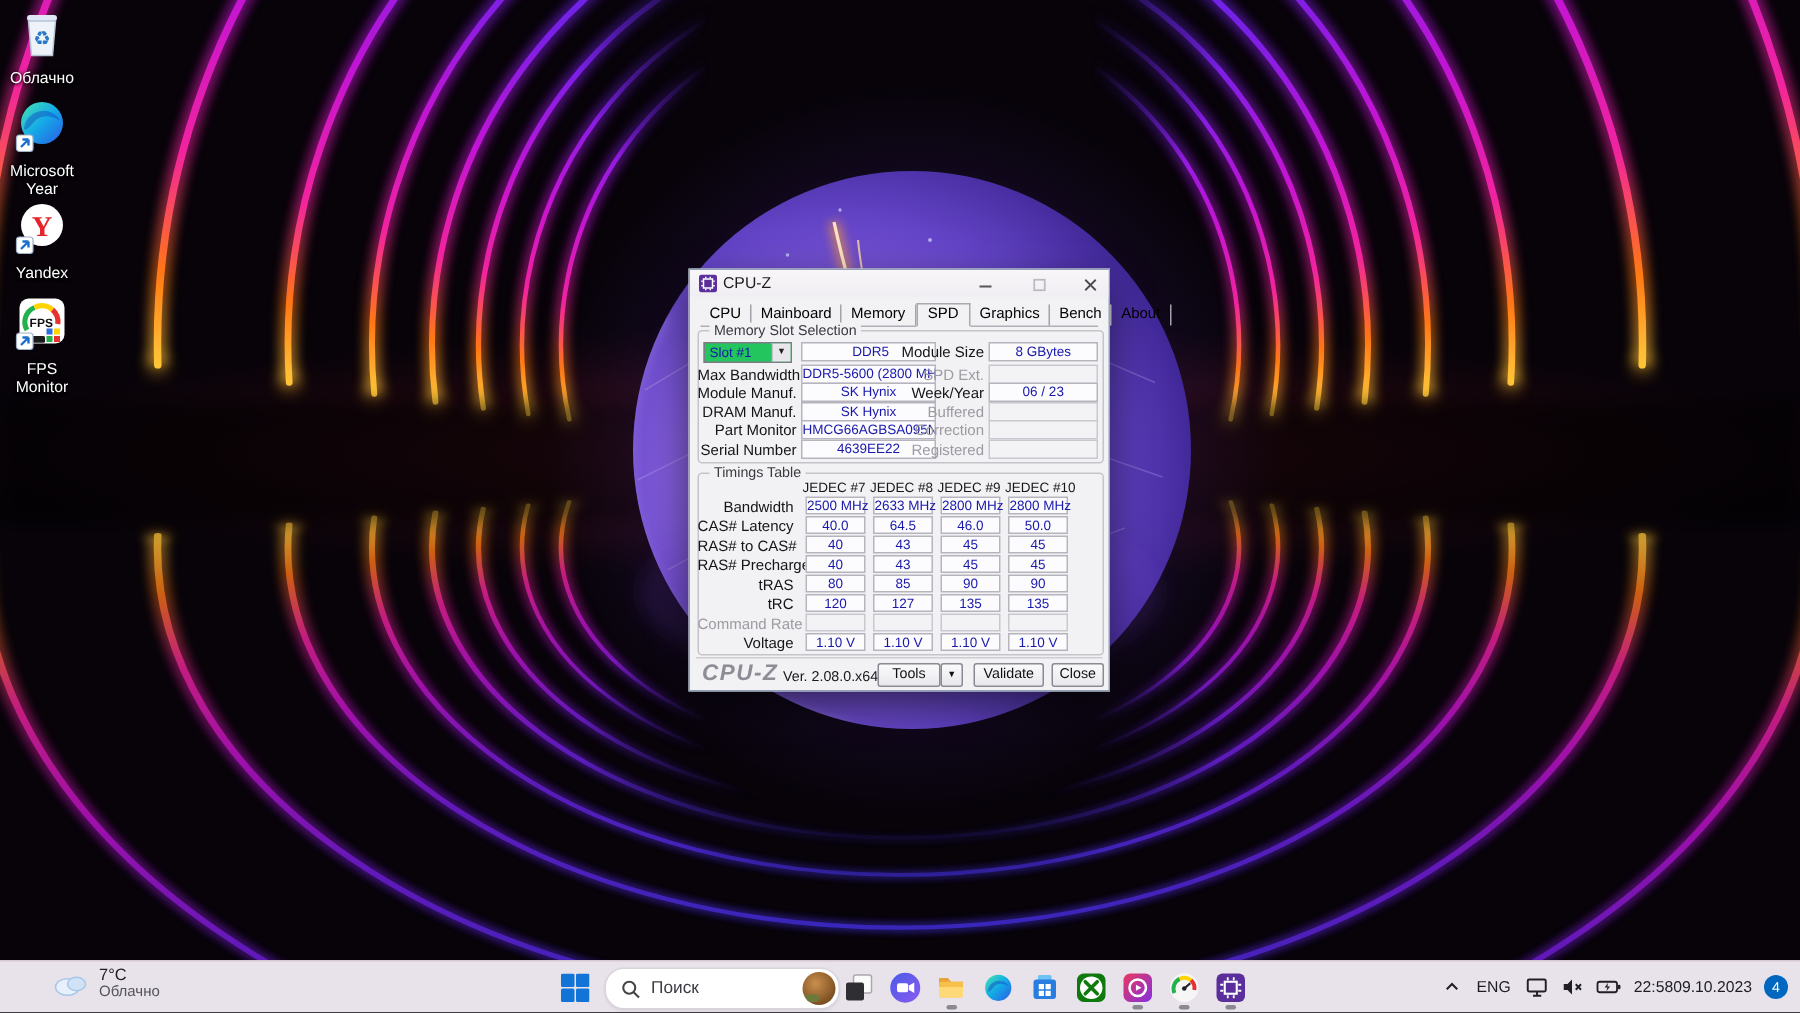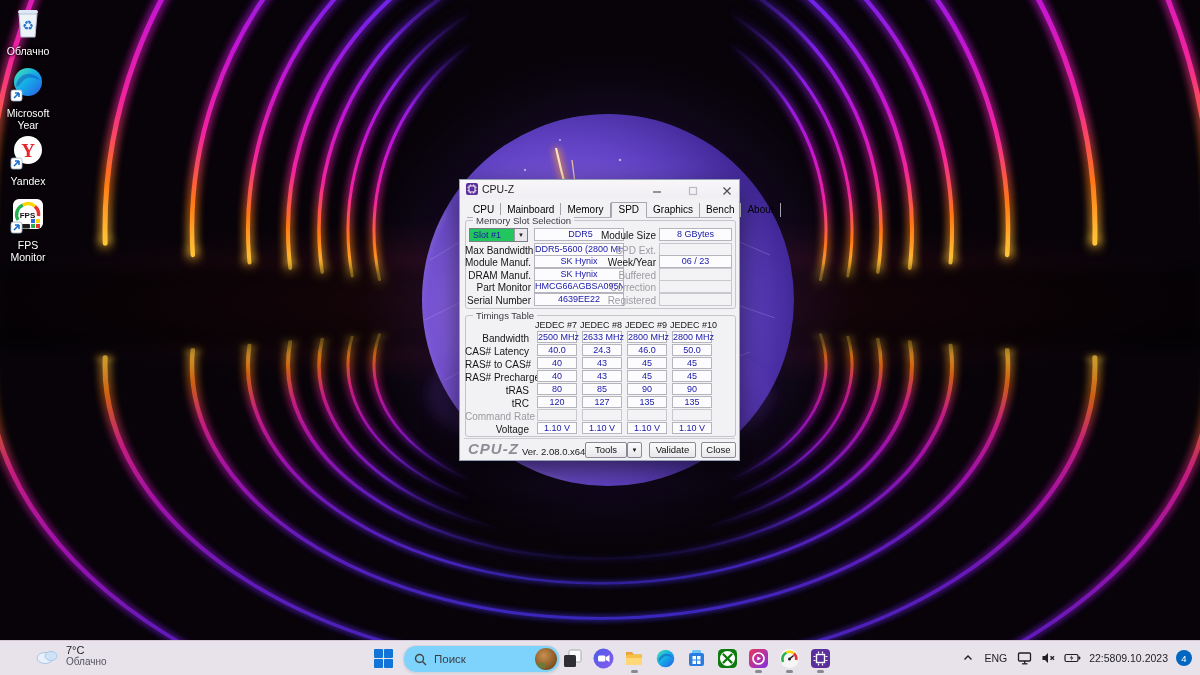--- a/index.html
+++ b/index.html
@@ -41,21 +41,21 @@
        font-size:9.5px;color:#111;text-align:center;line-height:14px;height:16px;box-sizing:border-box;cursor:default}
   .logo{position:absolute;left:8px;top:260px;font-size:15px;font-style:italic;font-weight:bold;color:#8d8d96;letter-spacing:1px}
   .ver{position:absolute;left:62px;top:266px;font-size:9.5px;color:#18181c}
   .sep{position:absolute;left:4px;right:4px;top:258px;height:1px;background:#cfcdd4}
   
   .taskbar{position:absolute;left:0;bottom:0;width:1200px;height:34px;background:#e8e3ea;border-top:1px solid rgba(150,120,160,.25)}
   .tb-weather{position:absolute;left:34px;top:3px;display:flex;align-items:center;gap:6px}
   .tb-temp{font-size:11px;color:#1d1d22}
   .tb-cond{font-size:10px;color:#54545c}
   .tb-btn{position:absolute;top:3px;width:28px;height:28px;border-radius:4px;display:flex;align-items:center;justify-content:center;cursor:pointer}
-  .searchbox{position:absolute;left:403px;top:4px;width:155px;height:26px;background:#7dd3fc;border:1px solid #d9d4db;
+  .searchbox{position:absolute;left:403px;top:4px;width:155px;height:26px;background:#ffffff;border:1px solid #d9d4db;
        border-radius:13px;box-shadow:0 1px 2px rgba(0,0,0,.08);display:flex;align-items:center}
   .searchbox .s-txt{font-size:11.5px;color:#3c3c44;margin-left:7px}
   .s-img{position:absolute;right:2px;top:2px;width:22px;height:22px;border-radius:50%;
        background:radial-gradient(circle at 40% 35%,#c98f4e,#8a5a28 60%,#5d3914);overflow:hidden}
   .s-img i{position:absolute;left:1px;bottom:2px;width:10px;height:5px;border-radius:3px;background:#6b7a3a;display:block}
   .run-dot{position:absolute;bottom:2px;width:7px;height:3px;border-radius:2px;background:#8a8890}
   .tray{position:absolute;right:0;top:0;height:34px;display:flex;align-items:center}
   .tray-item{display:flex;align-items:center;justify-content:center;height:28px;padding:0 4px;cursor:pointer}
   .tray-lang{font-size:10.5px;color:#1d1d22;padding:0 6px}
   .clock{text-align:center;font-size:10.5px;color:#1d1d22;line-height:12px;padding:0 4px}
@@ -379,21 +379,21 @@
   <span class="thead" style="left:210px;top:140px">JEDEC #10</span>
 
   <span class="lbl" style="left:5px;top:153px;width:64px">Bandwidth</span>
   <div class="cell" style="left:77px;top:151px">2500 MHz</div>
   <div class="cell" style="left:122px;top:151px">2633 MHz</div>
   <div class="cell" style="left:167px;top:151px">2800 MHz</div>
   <div class="cell" style="left:212px;top:151px">2800 MHz</div>
 
   <span class="lbl" style="left:5px;top:166px;width:64px">CAS# Latency</span>
   <div class="cell" style="left:77px;top:164px">40.0</div>
-  <div class="cell" style="left:122px;top:164px">24.3</div>
+  <div class="cell" style="left:122px;top:164px">64.5</div>
   <div class="cell" style="left:167px;top:164px">46.0</div>
   <div class="cell" style="left:212px;top:164px">50.0</div>
 
   <span class="lbl" style="left:5px;top:179px;width:64px">RAS# to CAS#</span>
   <div class="cell" style="left:77px;top:177px">40</div>
   <div class="cell" style="left:122px;top:177px">43</div>
   <div class="cell" style="left:167px;top:177px">45</div>
   <div class="cell" style="left:212px;top:177px">45</div>
 
   <span class="lbl" style="left:5px;top:192px;width:64px">RAS# Precharge</span>

